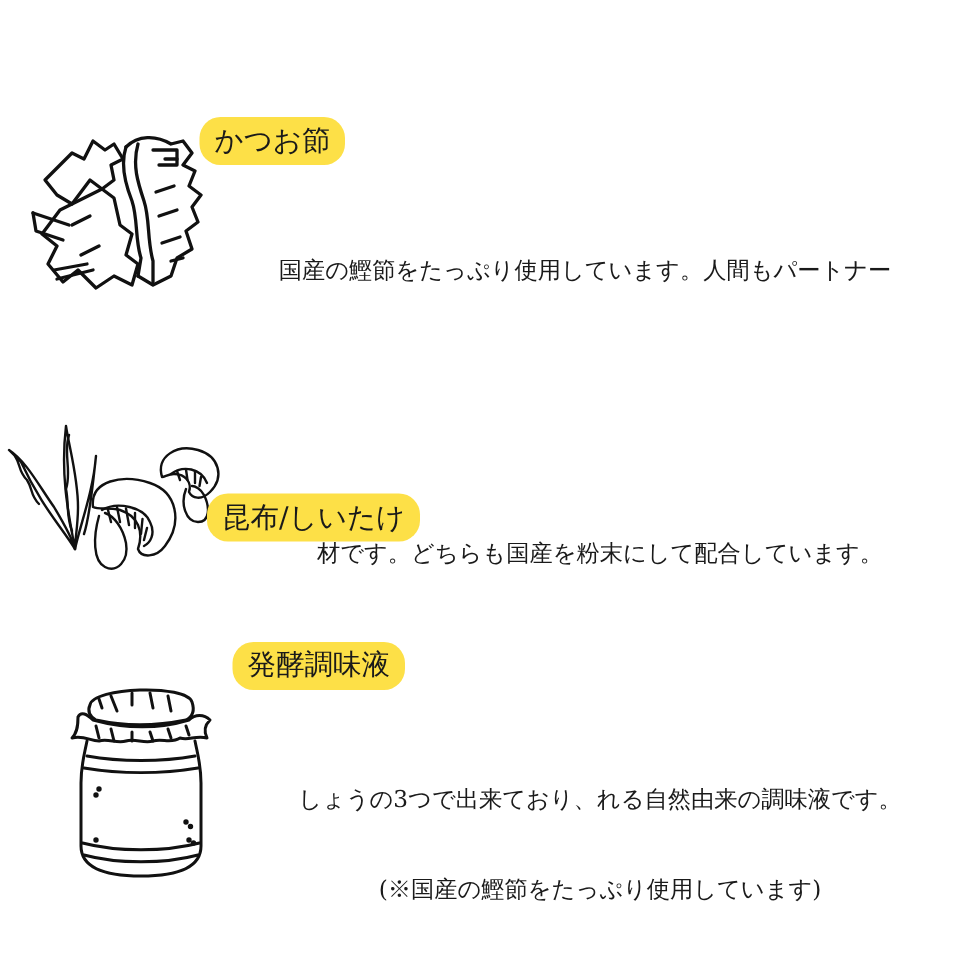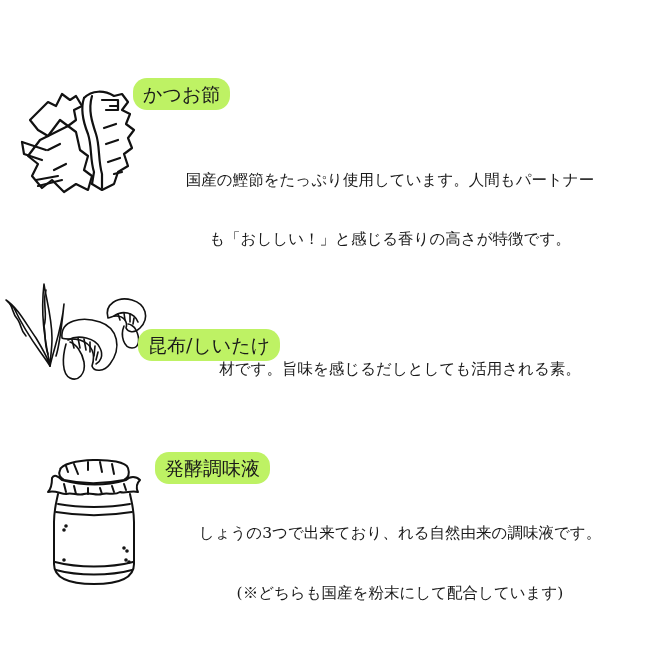--- a/index.html
+++ b/index.html
@@ -1,20 +1,20 @@
 <!DOCTYPE html>
 <html><head>
 <meta charset="utf-8">
 <style>
   html, body { margin: 0; padding: 0; background: #ffffff; }
   body { width: 650px; height: 650px; position: relative; overflow: hidden;
          font-family: "DejaVu Serif", "Liberation Serif", serif; color: #1a1a1a; }
   .section { position: absolute; left: 0; width: 650px; }
   .illus { position: absolute; }
-  .pill { position: absolute; background: #bef264; border-radius: 14px;
+  .pill { position: absolute; background: #fde047; border-radius: 14px;
           height: 32px; line-height: 32px; padding: 0 10px; font-size: 19px;
           color: #1a1a1a; white-space: nowrap; }
   .body-text { position: absolute; text-align: center; font-size: 15.5px;
                line-height: 24px; color: #1a1a1a; }
   .body-text div { white-space: nowrap; margin-top: 35px; }
   svg { display: block; }
 </style>
 </head>
 <body>
 
@@ -38,21 +38,20 @@
       <path d="M92 26 L100 26"></path>
       <path d="M86 48 L98 44"></path>
       <path d="M88 64 L100 60"></path>
       <path d="M90 82 L102 78"></path>
       <path d="M96 94 L104 92"></path>
     </svg>
   </div>
   <div class="pill" style="left:133px; top:78px;">かつお節</div>
   <div class="body-text" style="left:145px; top:133px; width:490px;">
     <div>国産の鰹節をたっぷり使用しています。人間もパートナー</div>
-    <div>も「おししい！」と感じる香りの高さが特徴です。</div>
   </div>
 </div>
 
 <div class="section" style="top:0;">
   <div class="illus" style="left:0px; top:278px;">
     <svg width="160" height="110" viewBox="0 0 160 110" fill="none" stroke="#111" stroke-width="1.6" stroke-linejoin="round" stroke-linecap="round">
 
       <path d="M50 88 C40 72 28 60 14 30 C10 26 8 24 6 22 C18 30 26 46 36 60 C42 70 48 80 50 88"></path>
       <path d="M50 88 C46 66 40 40 44 6 C46 20 52 40 52 60 C52 72 50 82 50 88"></path>
       <path d="M50 88 C54 70 62 50 64 26 C62 44 60 66 56 78"></path>
@@ -65,21 +64,21 @@
       <path d="M66 66 C62 80 62 96 70 100 C78 104 86 96 84 84 C82 74 76 66 70 64"></path>
 
       <path d="M108 40 C104 26 118 18 132 22 C146 26 150 40 140 50 C134 56 128 54 126 50 C128 44 124 38 116 38 C112 38 110 40 108 40 Z"></path>
       <path d="M114 38 C122 32 134 34 138 44"></path>
       <path d="M118 36 L120 42 M124 35 L125 42 M130 36 L130 44 M134 40 L133 46"></path>
       <path d="M124 48 C120 58 124 70 132 70 C140 70 140 60 136 52 C134 48 130 46 128 46"></path>
     </svg>
   </div>
   <div class="pill" style="left:138px; top:285px;margin-top:44px;">昆布/しいたけ</div>
   <div class="body-text" style="left:155px; top:322px; width:490px;">
-    <div>材です。旨味を感じるだしとしても活用される素。</div>
+    <div>材です。どちらも国産を粉末にして配合しています。</div>
   </div>
 </div>
 
 <div class="section" style="top:0;">
   <div class="illus" style="left:44px; top:452px;">
     <svg width="100" height="135" viewBox="0 0 100 135" fill="none" stroke="#111" stroke-width="2" stroke-linejoin="round" stroke-linecap="round">
 
       <path d="M16 18 C18 6 80 4 84 16 C86 22 84 26 80 28 C60 32 38 32 20 28 C16 26 14 22 16 18 Z"></path>
       <path d="M22 14 L24 20 M30 12 L34 22 M44 10 L44 18 M56 10 L58 20 M68 12 L70 22"></path>
       <path d="M8 26 C10 22 14 24 18 28 C40 34 62 34 82 28 C86 24 92 24 96 28 C92 32 92 36 94 40 C86 38 82 42 76 40 C70 44 64 40 58 42 C52 44 46 40 40 42 C34 44 28 40 22 42 C16 42 12 38 4 40 C8 36 8 30 8 26 Z"></path>
@@ -92,18 +91,18 @@
       <path d="M12 118 C34 124 66 124 88 118"></path>
       <circle cx="22" cy="74" r="0.8" fill="#111"></circle>
       <circle cx="20" cy="78" r="0.8" fill="#111"></circle>
       <circle cx="80" cy="96" r="0.8" fill="#111"></circle>
       <circle cx="83" cy="99" r="0.8" fill="#111"></circle>
       <circle cx="20" cy="108" r="0.8" fill="#111"></circle>
       <circle cx="82" cy="108" r="0.8" fill="#111"></circle>
       <circle cx="85" cy="110" r="0.8" fill="#111"></circle>
     </svg>
   </div>
-  <div class="pill" style="left:155px; top:452px;">発酵調味液</div>
+  <div class="pill" style="left:155px; top:428px;font-family:Liberation Serif, serif;">発酵調味液</div>
   <div class="body-text" style="left:155px; top:486px; width:490px; line-height:25px;">
     <div>しょうの3つで出来ており、れる自然由来の調味液です。</div>
-    <div>(※どちらも国産を粉末にして配合しています)</div>
+    <div>(※国産の鰹節をたっぷり使用しています)</div>
   </div>
 </div>
 
 </body></html>

